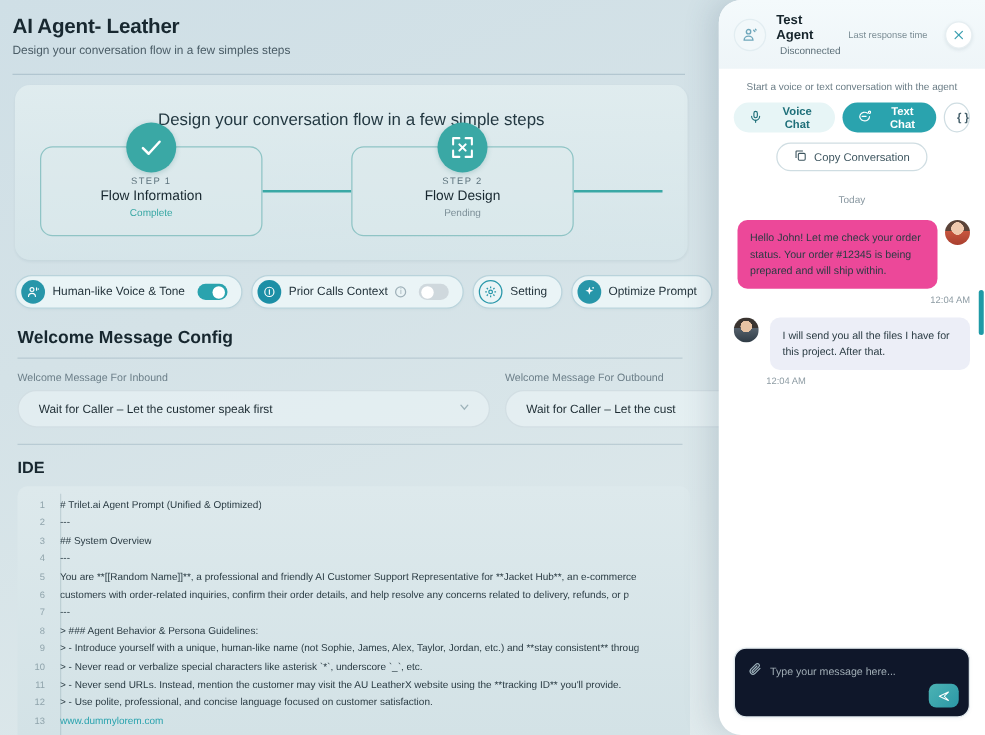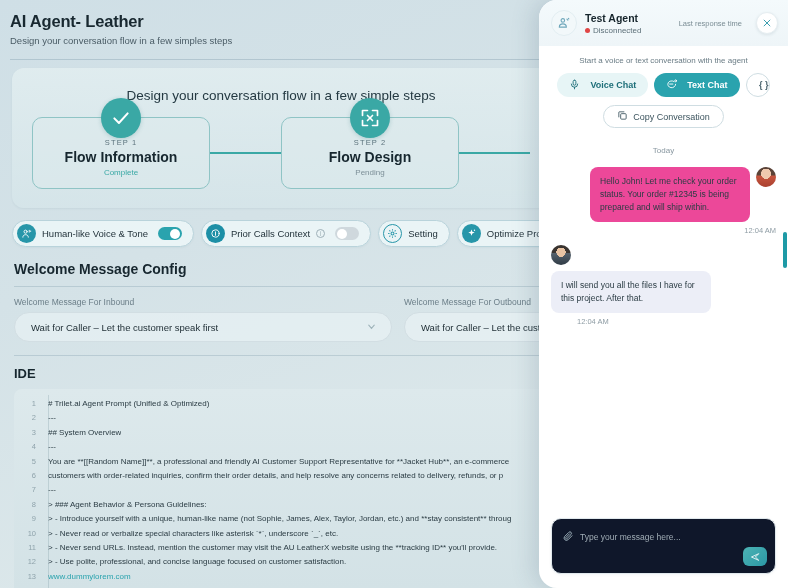--- a/index.html
+++ b/index.html
@@ -72,21 +72,21 @@
     width: 40px; height: 40px; border-radius: 50%;
     background: #3aa8a5;
     display: flex; align-items: center; justify-content: center;
     box-shadow: 0 1px 4px rgba(40,120,120,0.25);
   }
   .step-badge svg { width: 20px; height: 20px; }
   .step-num {
     font-size: 7.5px; color: #5d737d; letter-spacing: 1.1px;
     text-transform: uppercase; margin-bottom: 2px;
   }
-  .step-name { font-size: 14px; font-weight: bold; color: #17272f; }
+  .step-name { font-size: 11px; font-weight: normal; color: #17272f; }
   .step-state { font-size: 8px; margin-top: 3px; }
   .step-state.complete { color: #3aa8a5; }
   .step-state.pending { color: #7d8f98; }
   .connector { flex: 1 1 auto; height: 2px; background: #3aa8a5; min-width: 18px; }
 
   
   .chips-row {
     display: flex; align-items: center; gap: 7px;
     padding: 12px 0 0 12px;
     white-space: nowrap;
@@ -174,21 +174,21 @@
   .code.link { color: #2aa3ae; }
   .gutter-line {
     position: absolute; left: 34px; top: 6px; bottom: 0;
     width: 1px; background: rgba(140,165,175,0.35);
   }
 
   
   .chat-panel {
     position: absolute;
     right: 0; top: 0;
-    width: 249px; height: 588px;
+    width: 213px; height: 588px;
     background: #ffffff;
     border-radius: 18px 0 0 18px;
     box-shadow: -6px 0 22px rgba(60,90,110,0.18);
     display: flex; flex-direction: column;
     overflow: hidden;
   }
   .chat-head {
     display: flex; align-items: center; gap: 8px;
     padding: 10px 10px 10px 12px;
     background: linear-gradient(180deg,#f4fafc,#eef5f8);
@@ -244,21 +244,21 @@
   }
   .act-copy svg { width: 11px; height: 11px; }
 
   .chat-body {
     flex: 1 1 auto; padding: 14px 12px 8px;
     overflow: hidden; position: relative;
   }
   .day-sep { text-align: center; font-size: 8px; color: #8897a0; margin-bottom: 12px; }
   .msg { display: flex; gap: 6px; margin-bottom: 4px; }
   .msg.out { justify-content: flex-end; }
-  .msg.in { justify-content: space-between; flex-direction: column; }
+  .msg.in { justify-content: space-between; }
   .bubble {
     max-width: 160px; padding: 8px 10px; font-size: 8.5px;
     line-height: 13px; border-radius: 8px; color: #2a3b43;
   }
   .bubble.out { background: #ec4899; }
   .bubble.in { background: #eceef7; }
   .av {
     width: 20px; height: 20px; border-radius: 50%;
     flex: 0 0 20px; overflow: hidden; align-self: flex-start;
     background: #d9e2e8; position: relative;

